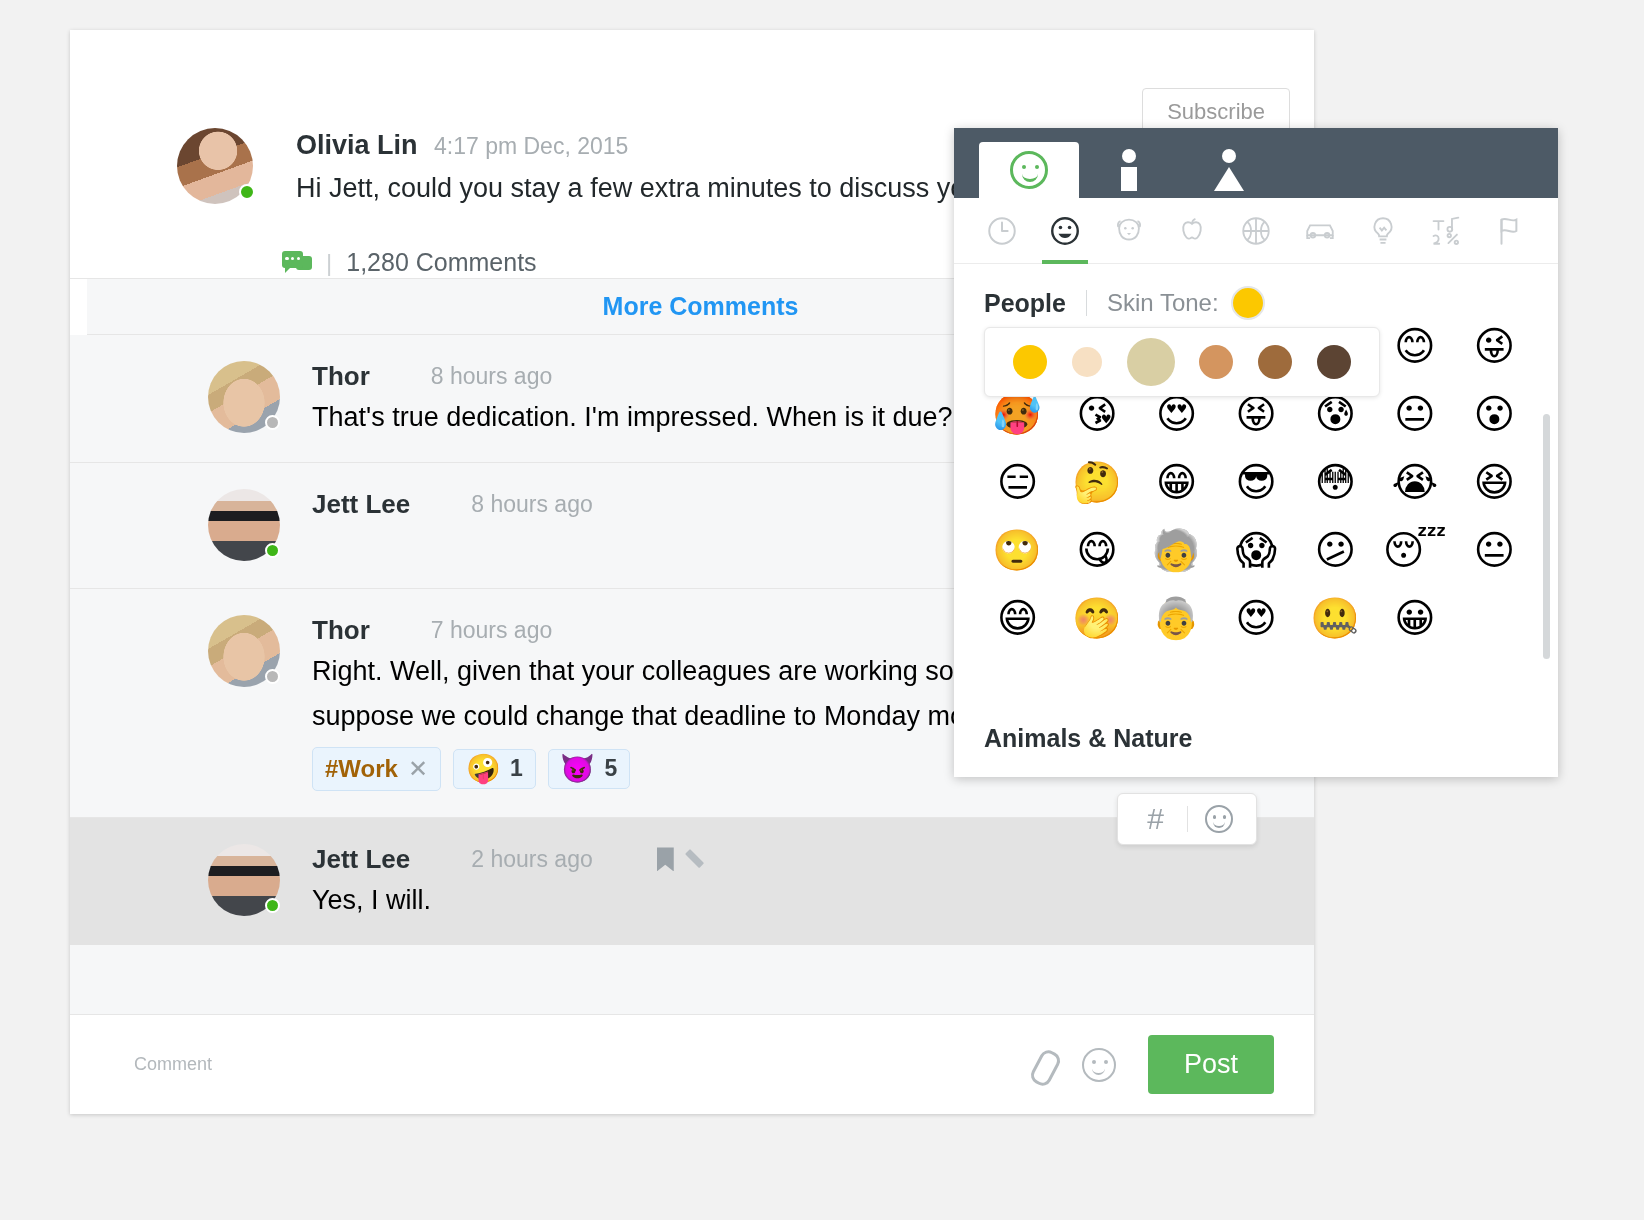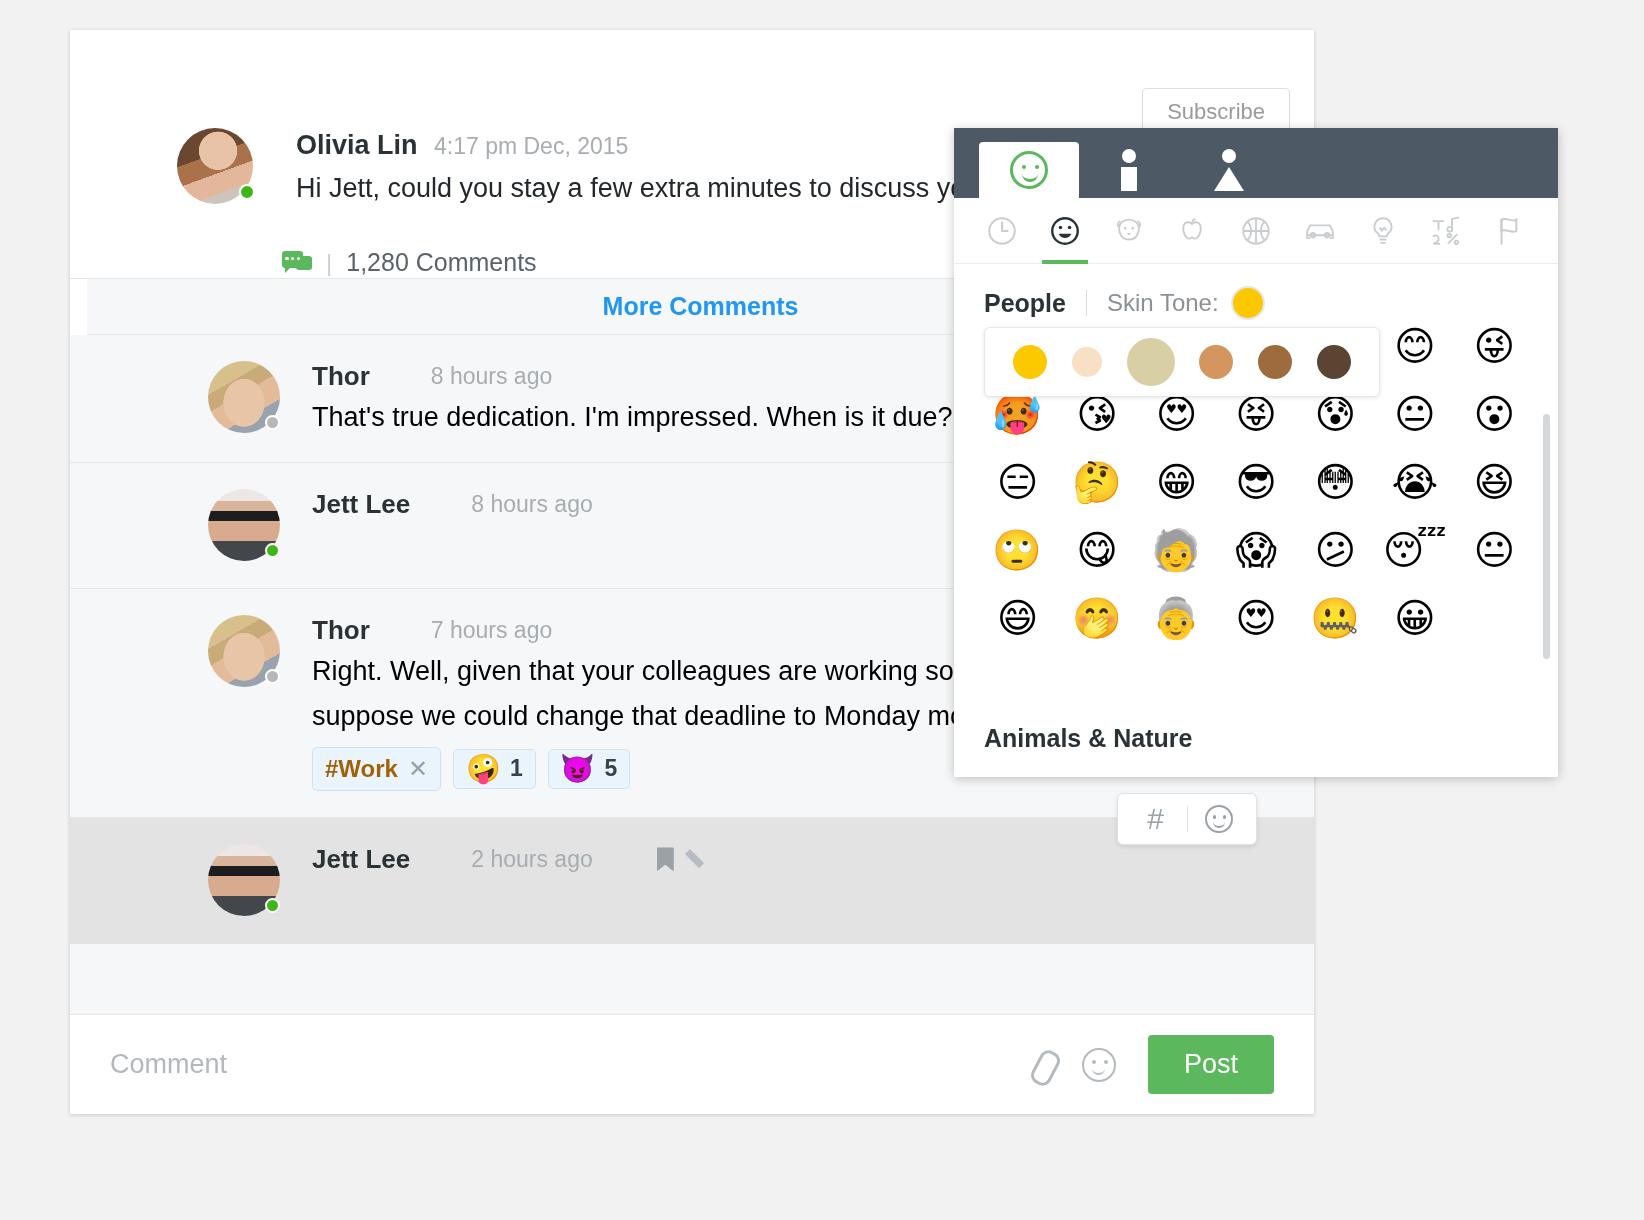--- a/index.html
+++ b/index.html
@@ -172,23 +172,24 @@
   }
 
   
   #composer {
     position: absolute; left: 0; right: 0; bottom: 0; height: 100px;
     background: #fff; border-top: 1px solid #e6e6e6;
     display: flex; align-items: center; padding: 0 40px;
   }
   #comment-input {
     flex: 1; border: none; outline: none;
-    font-size: 27px; color: #2b3236;
+    font-size: 18px; color: #2b3236;
     font-family: "Liberation Sans", sans-serif;
     background: transparent;
+    margin-left: 24px;
   }
   #comment-input::placeholder { color: #b3b8bc; }
   .composer-icons { display: flex; align-items: center; gap: 26px; margin-right: 32px; }
   .ico-clip { width: 28px; height: 34px; position: relative; }
   .ico-clip:before {
     content:""; position:absolute; left:7px; top:2px; width:15px; height:30px;
     border: 3px solid #b4babe; border-radius: 9px; transform: rotate(28deg);
   }
   .ico-smiley {
     width: 34px; height: 34px; border: 2.5px solid #b4babe; border-radius: 50%;
@@ -437,20 +438,21 @@
         </div>
         <div class="comment-inner">
           <div class="c-head">
             <span class="name">Jett Lee</span>
             <span class="time">2 hours ago</span>
             <span class="mini-icons">
               <span class="ico-bookmark"></span>
               <span class="ico-pencil"></span>
             </span>
           </div>
+          <div class="c-text">Yes, I will.</div>
         </div>
       </div>
     </div>
 
   <div id="composer">
     <input id="comment-input" type="text" placeholder="Comment" style="">
     <div class="composer-icons">
       <span class="ico-clip"></span>
       <span class="ico-smiley"></span>
     </div>

